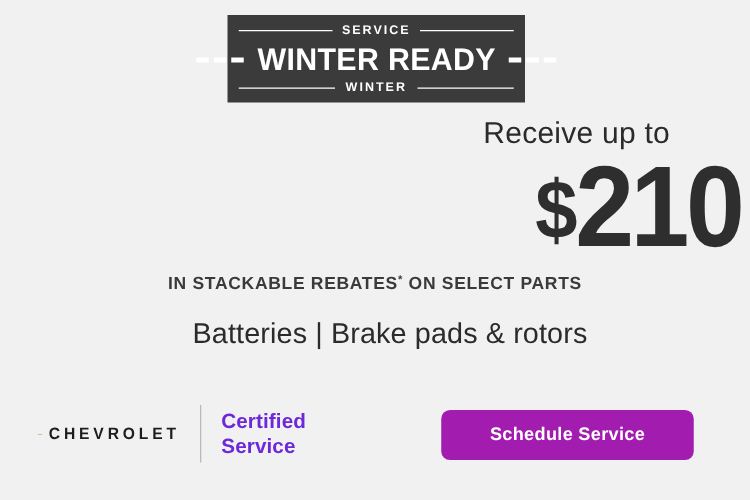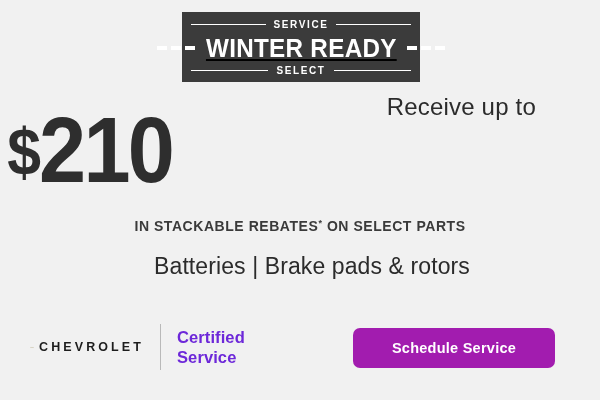--- a/index.html
+++ b/index.html
@@ -56,21 +56,20 @@
     line-height: 11px;
     white-space: nowrap;
   }
 
   .badge-main {
     display: flex;
     align-items: center;
     justify-content: center;
     gap: 8px;
     padding: 2px 9px 1px 9px;
-    text-decoration: underline;
   }
   .badge-dashes {
     flex: 0 0 auto;
     display: flex;
     gap: 4px;
   }
   .badge-dashes i {
     display: block;
     width: 10px;
     height: 4px;
@@ -97,23 +96,23 @@
     font-size: 24px;
     font-weight: 400;
     color: #2b2b2b;
     letter-spacing: 0.2px;
     line-height: 28px;
   }
 
   .price {
     position: absolute;
     left: 0;
-    top: 104px;
-    width: 600px;
-    text-align: left;
+    top: 120px;
+    width: 600px;
+    text-align: right;
     color: #2e2e2e;
     line-height: 1;
     white-space: nowrap;
   }
   .price .amount {
     display: inline-block;
     font-size: 92px;
     font-weight: 700;
     letter-spacing: -3px;
     transform: scaleX(0.92);
@@ -253,21 +252,21 @@
       <span class="badge-title">WINTER READY</span>
       <span class="badge-dashes">
         <i></i>
           <i></i>
           <i></i>
       </span>
     </div>
 
     <div class="badge-rule-row">
       <span class="rule"></span>
-      <span class="rule-label">SELECT</span>
+      <span class="rule-label">WINTER</span>
       <span class="rule"></span>
     </div>
   </div>
 
   <div class="receive">Receive up to</div>
 
   <div class="price">
     <span class="amount"><span class="cur">$</span><span>210</span></span>
   </div>
 

